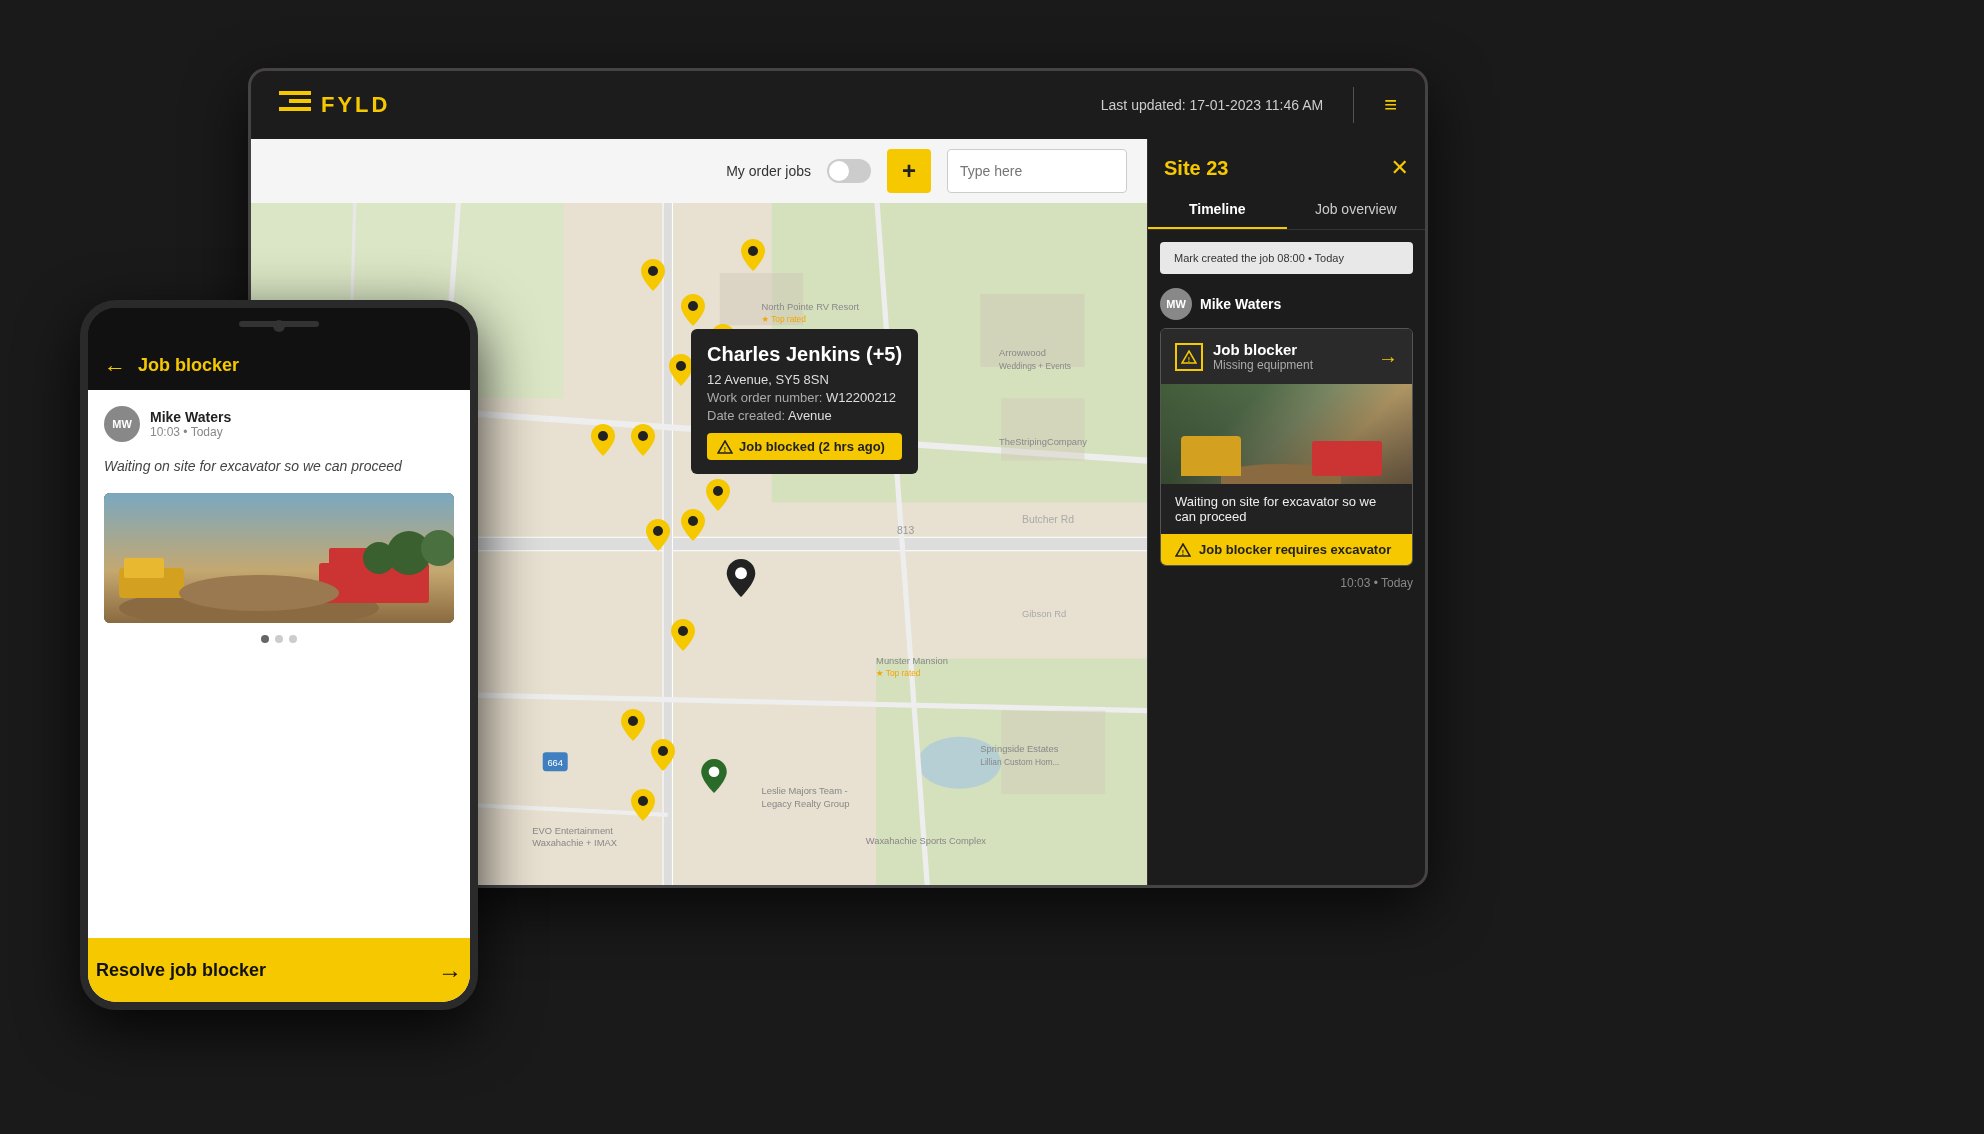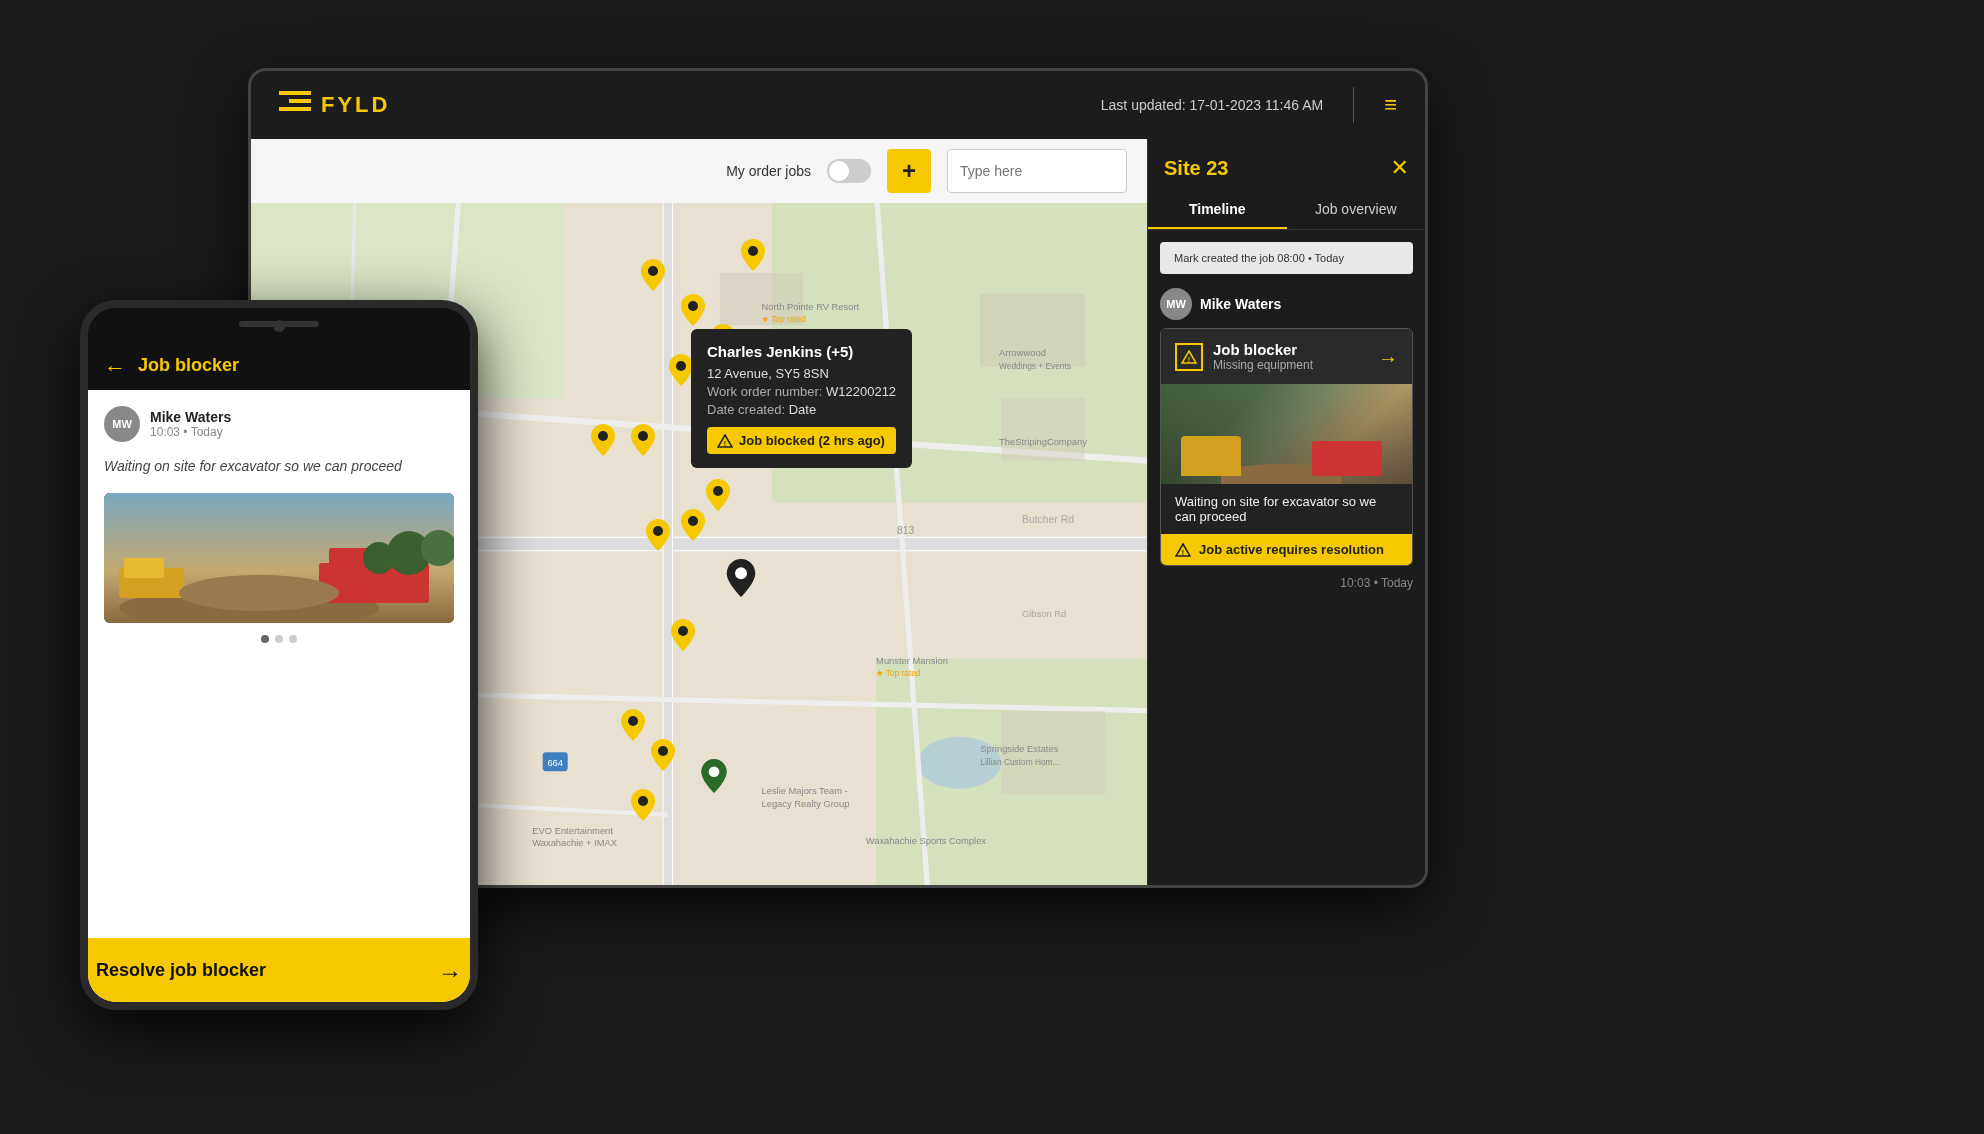--- a/index.html
+++ b/index.html
@@ -172,21 +172,21 @@
       background: #222;
       color: white;
       border-radius: 6px;
       padding: 14px 16px;
       min-width: 210px;
       z-index: 20;
       font-size: 13px;
     }
     .map-popup-title {
       font-weight: 700;
-      font-size: 15px;
+      font-size: 20px;
       margin-bottom: 6px;
     }
     .map-popup-row {
       margin-bottom: 3px;
       color: #ddd;
     }
     .map-popup-row span.label {
       color: #aaa;
     }
     .job-blocked-badge {
@@ -819,21 +819,21 @@
 
       <div class="map-popup" style="left:440px; top:190px;">
         <div class="map-popup-title">Charles Jenkins (+5)</div>
         <div class="map-popup-row">12 Avenue, SY5 8SN</div>
         <div class="map-popup-row">
           <span class="label">Work order number:</span>
           <span>W12200212</span>
         </div>
         <div class="map-popup-row">
           <span class="label">Date created:</span>
-          <span>Date</span>
+          <span>Avenue</span>
         </div>
         <div class="job-blocked-badge">
           <svg class="warning-triangle-sm" viewBox="0 0 16 14">
               <polygon points="8,1 15,13 1,13" fill="none" stroke="#222" stroke-width="1.5"></polygon>
               <text x="8" y="11.5" fill="#222" font-size="7" text-anchor="middle" font-weight="bold">!</text>
             </svg>
           <span>Job blocked (2 hrs ago)</span>
         </div>
       </div>
 
@@ -885,21 +885,21 @@
             </div>
           </div>
 
           <div class="card-desc">Waiting on site for excavator so we can proceed</div>
 
           <div class="resolution-banner">
             <svg width="16" height="14" viewBox="0 0 16 14">
               <polygon points="8,1 15,13 1,13" fill="none" stroke="#222" stroke-width="1.5"></polygon>
               <text x="8" y="11.5" fill="#222" font-size="7" text-anchor="middle" font-weight="bold">!</text>
             </svg>
-            <span>Job active requires resolution</span>
+            <span>Job blocker requires excavator</span>
           </div>
         </div>
 
         <div class="timeline-timestamp">10:03  •  Today</div>
 
       </div>
     </div>
 
   </div>
 </div>

